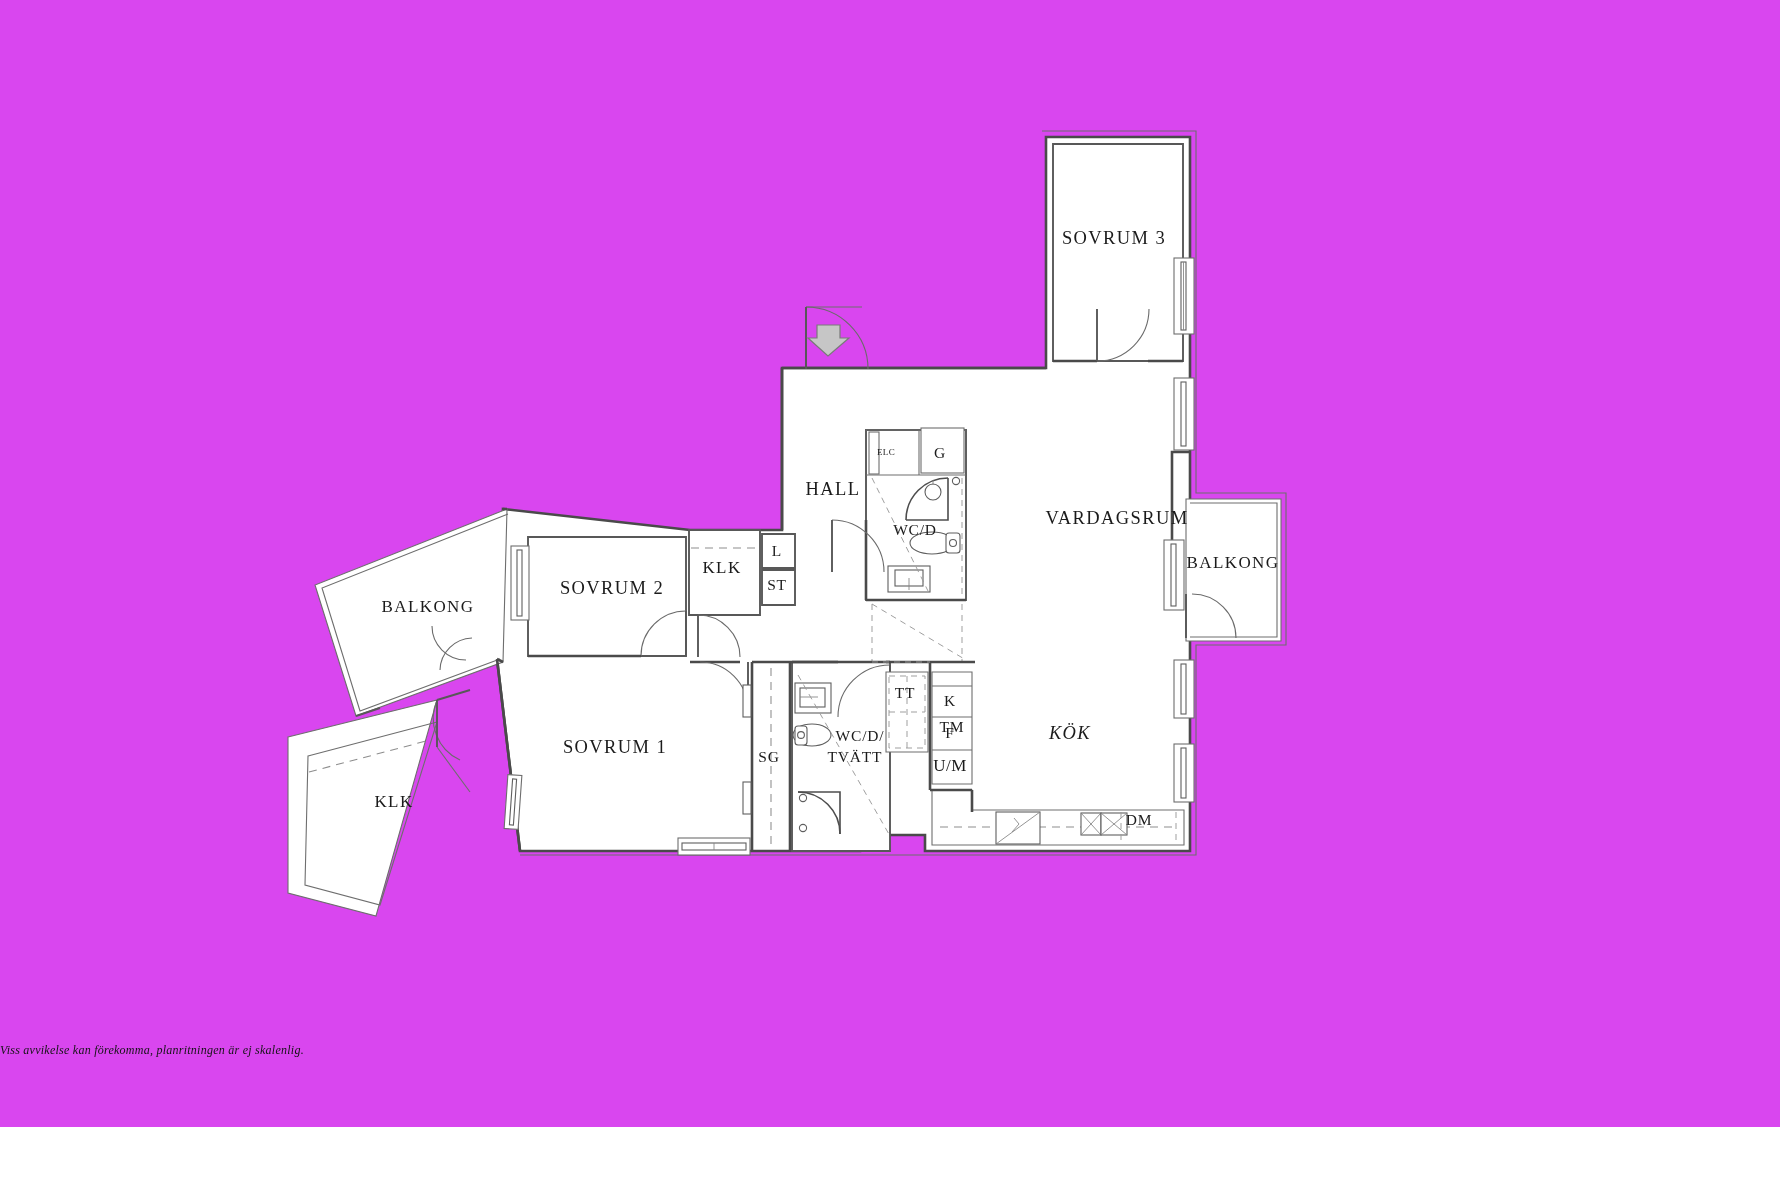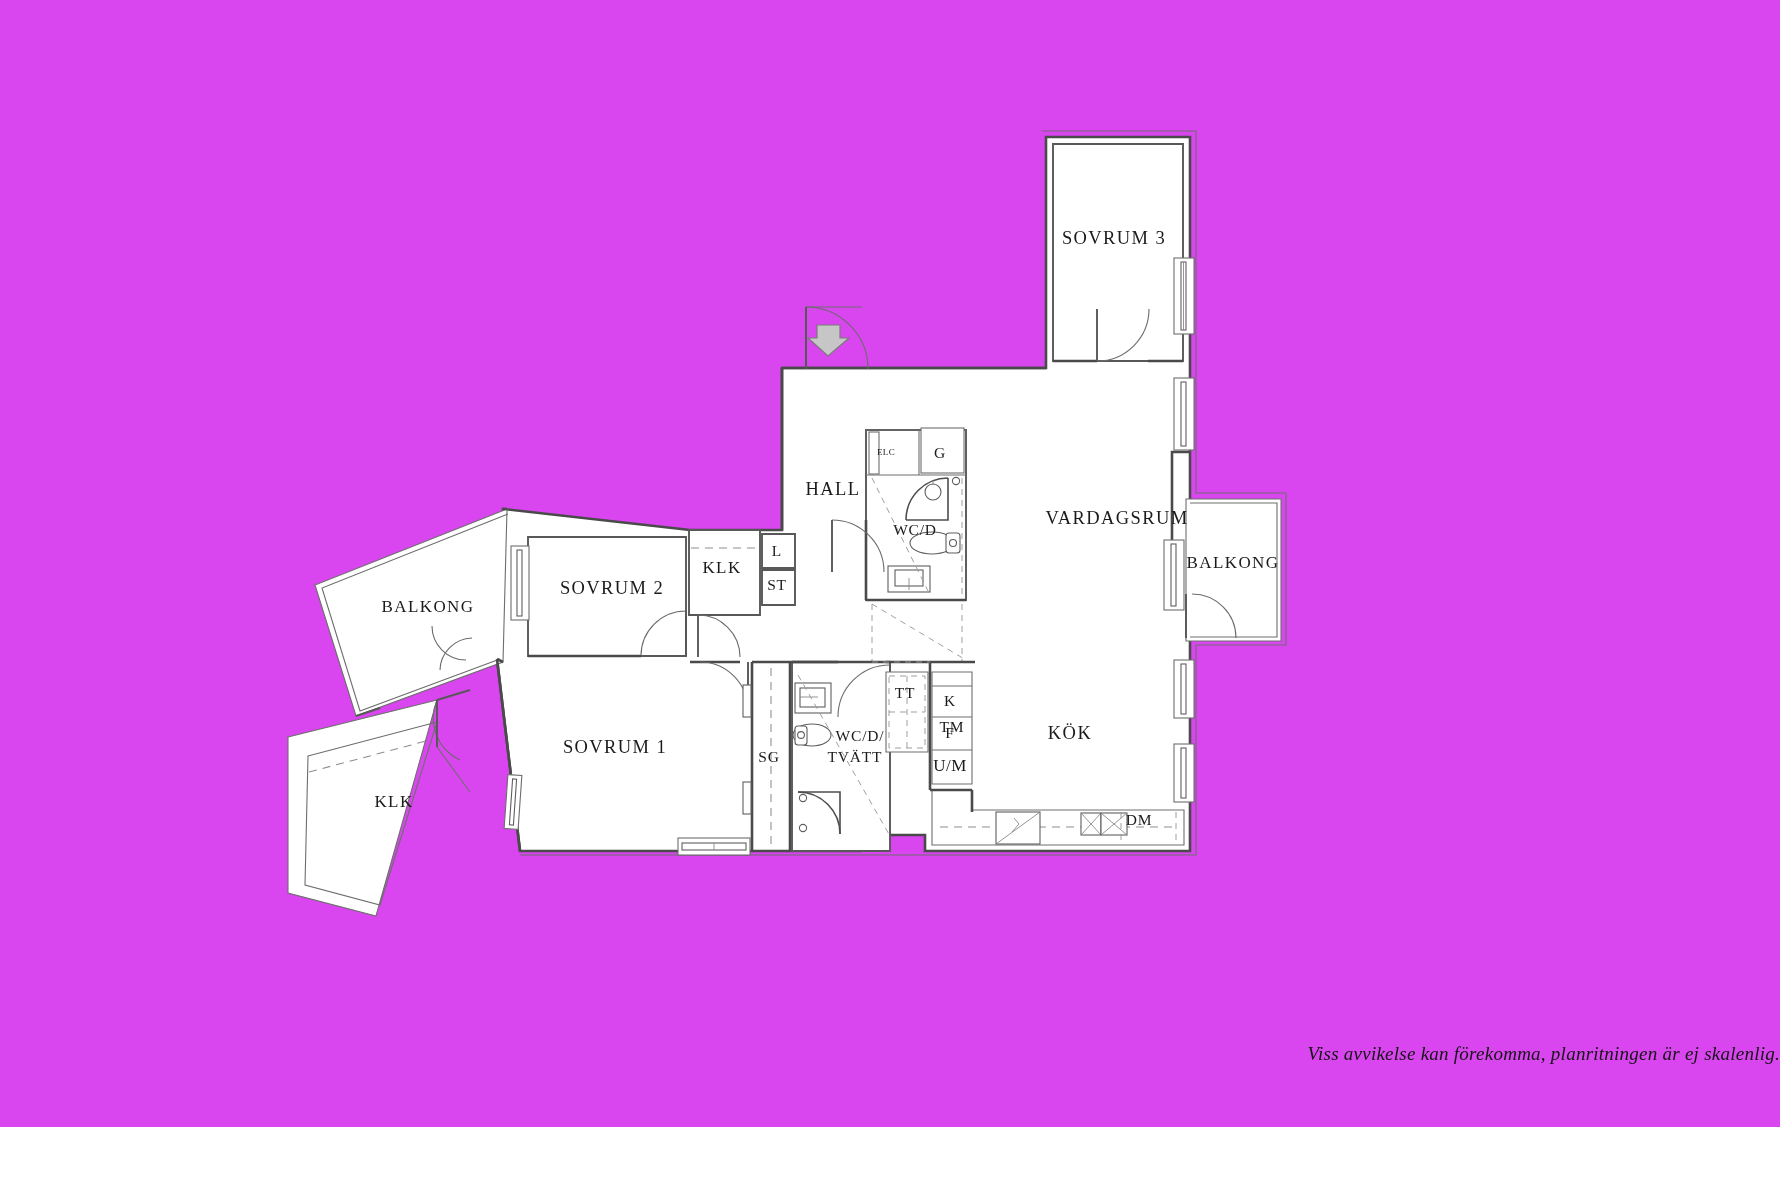--- a/index.html
+++ b/index.html
@@ -50,24 +50,24 @@
   .lbl-lg  { font-size: 18.5px; }
   .lbl-md  { font-size: 17px; }
   .lbl-sm  { font-size: 15.5px; letter-spacing: 0.8px; }
   .lbl-xs  { font-size: 17px; letter-spacing: 0.5px; }
   .lbl-tiny{ font-size: 9px; letter-spacing: 0.3px; }
 
   #caption {
     position: absolute;
     left: 0; right: 0;
     top: 1043px;
-    text-align: right;
+    text-align: left;
     font-family: "Liberation Serif", "DejaVu Serif", serif;
     font-style: italic;
-    font-size: 19px;
+    font-size: 12px;
     color: #141414;
     letter-spacing: 0.25px;
   }
 </style>
 </head>
 <body>
 
 <div id="plan-root">
 
   <svg id="floorplan-svg" viewBox="0 0 1780 1187" preserveAspectRatio="none" xmlns="http://www.w3.org/2000/svg">
@@ -366,21 +366,21 @@
   <div class="room-label lbl-lg" style="left:612px; top:588px;">SOVRUM 2</div>
 
   <div class="room-label lbl-md" style="left:428px; top:607px;">BALKONG</div>
 
   <div class="room-label lbl-md" style="left:722px; top:568px;">KLK</div>
 
   <div class="room-label lbl-lg" style="left:615px; top:747px;">SOVRUM 1</div>
 
   <div class="room-label lbl-md" style="left:394px; top:802px;">KLK</div>
 
-  <div class="room-label lbl-lg" style="left:1070px; top:733px;">KÖK</div>
+  <div class="room-label lbl-lg" style="left:1070px; top:733px;font-style:italic;">KÖK</div>
 
   <div class="room-label lbl-sm" style="left:915px; top:530px;">WC/D</div>
 
   <div class="room-label lbl-sm" style="left:860px; top:736px;">WC/D/</div>
 
   <div class="room-label lbl-sm" style="left:855px; top:757px;">TVÄTT</div>
 
   <div class="room-label lbl-sm" style="left:769px; top:757px;">SG</div>
 
   <div class="room-label lbl-sm" style="left:777px; top:551px;">L</div>

